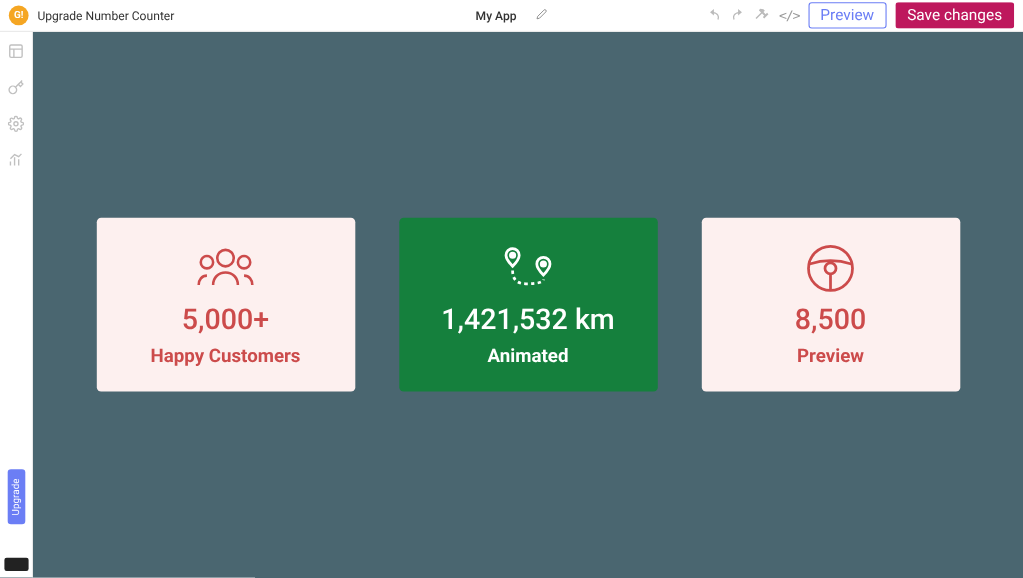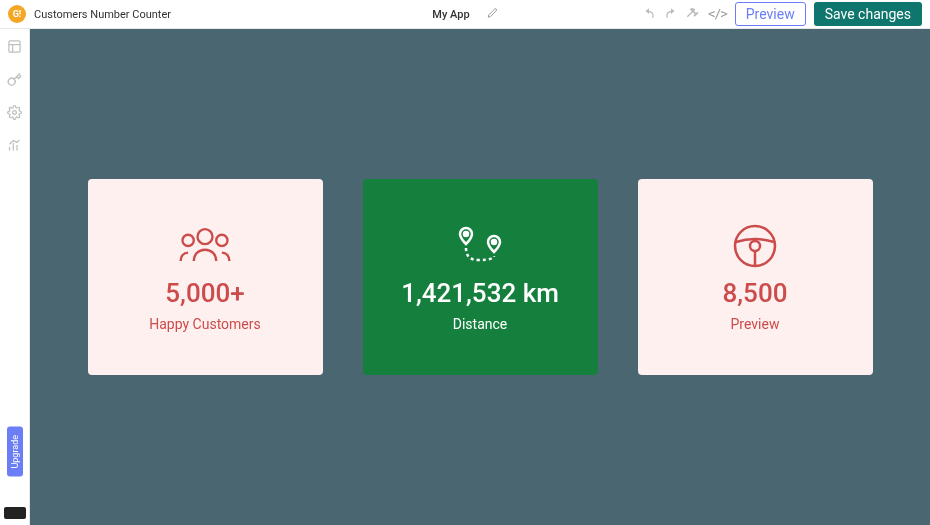--- a/index.html
+++ b/index.html
@@ -40,21 +40,21 @@
 .topbar-icon { color: #bbb; cursor: pointer; display: flex; }
 .code-icon { font-size: 12px; color: #999; font-family: monospace; letter-spacing: -1px; }
 .btn {
   padding: 3px 10px;
   border-radius: 3px;
   font-size: 14px;
   cursor: pointer;
   border: 1px solid transparent;
 }
 .btn-preview { color: #6b7ef5; border-color: #6b7ef5; background: #fff; }
-.btn-save { color: #fff; background: #0f766e; }
+.btn-save { color: #fff; background: #be185d; }
 .main-wrap { display: flex; height: calc(100% - 29px); }
 .leftbar {
   width: 30px;
   border-right: 1px solid #e8e8e8;
   display: flex; flex-direction: column; align-items: center;
   padding-top: 10px; gap: 18px;
   position: relative;
 }
 .leftbar-icon { color: #c0c0c0; cursor: pointer; display: flex; }
 .upgrade-badge {
@@ -77,38 +77,38 @@
   border-radius: 2px;
 }
 .canvas {
   flex: 1;
   background: #4a6670;
   display: flex; align-items: center; justify-content: center;
   gap: 40px;
   padding: 0 40px;
 }
 .card {
-  width: 235px; height: 196px;
+  width: 235px; height: 158px;
   border-radius: 4px;
   display: flex; flex-direction: column; align-items: center; justify-content: center;
   gap: 8px;
 }
 .card-light { background: #fdf0ef; color: #cc4b4b; }
 .card-dark { background: #15803d; color: #fff; }
 .card-icon { height: 48px; display: flex; align-items: center; justify-content: center; }
 .card-value { font-size: 26px; font-weight: 500; }
-.card-label { font-size: 14px; font-weight: 400; }
+.card-label { font-size: 17px; font-weight: 700; }
 </style>
 </head>
 <body>
 
 <div class="topbar">
   <div class="topbar-left">
     <div class="logo">G!</div>
-    <span>Customers Number Counter</span>
+    <span>Upgrade Number Counter</span>
   </div>
   <div class="topbar-center">
     <span>My App</span>
     <span class="pencil-icon">
       <svg width="10" height="10" viewBox="0 0 24 24" fill="none" stroke="currentColor" stroke-width="2">
           <path d="M17 3a2.85 2.85 0 1 1 4 4L7.5 20.5 2 22l1.5-5.5L17 3z"></path>
         </svg>
     </span>
   </div>
   <div class="topbar-right">
@@ -186,21 +186,21 @@
       <div class="card-icon">
         <svg width="56" height="48" viewBox="0 0 56 48" fill="none" stroke="#fff" stroke-width="2.5">
           <path d="M14 12c0 4-6 10-6 10s-6-6-6-10a6 6 0 0 1 12 0z" transform="translate(6,0)"></path>
           <circle cx="14" cy="12" r="2" fill="#fff"></circle>
           <path d="M48 20c0 4-6 10-6 10s-6-6-6-10a6 6 0 0 1 12 0z"></path>
           <circle cx="42" cy="20" r="2" fill="#fff"></circle>
           <path d="M14 26 Q 14 38 26 38 Q 42 38 42 34" stroke-dasharray="3 3"></path>
         </svg>
       </div>
       <div class="card-value">1,421,532 km</div>
-      <div class="card-label">Distance</div>
+      <div class="card-label">Animated</div>
     </div>
 
     <div class="card card-light">
       <div class="card-icon">
         <svg width="48" height="48" viewBox="0 0 48 48" fill="none" stroke="#cc4b4b" stroke-width="2.5">
           <circle cx="24" cy="24" r="20"></circle>
           <circle cx="24" cy="24" r="5"></circle>
           <path d="M5 20 Q 24 14 43 20"></path>
           <line x1="24" y1="29" x2="24" y2="44"></line>
         </svg>

